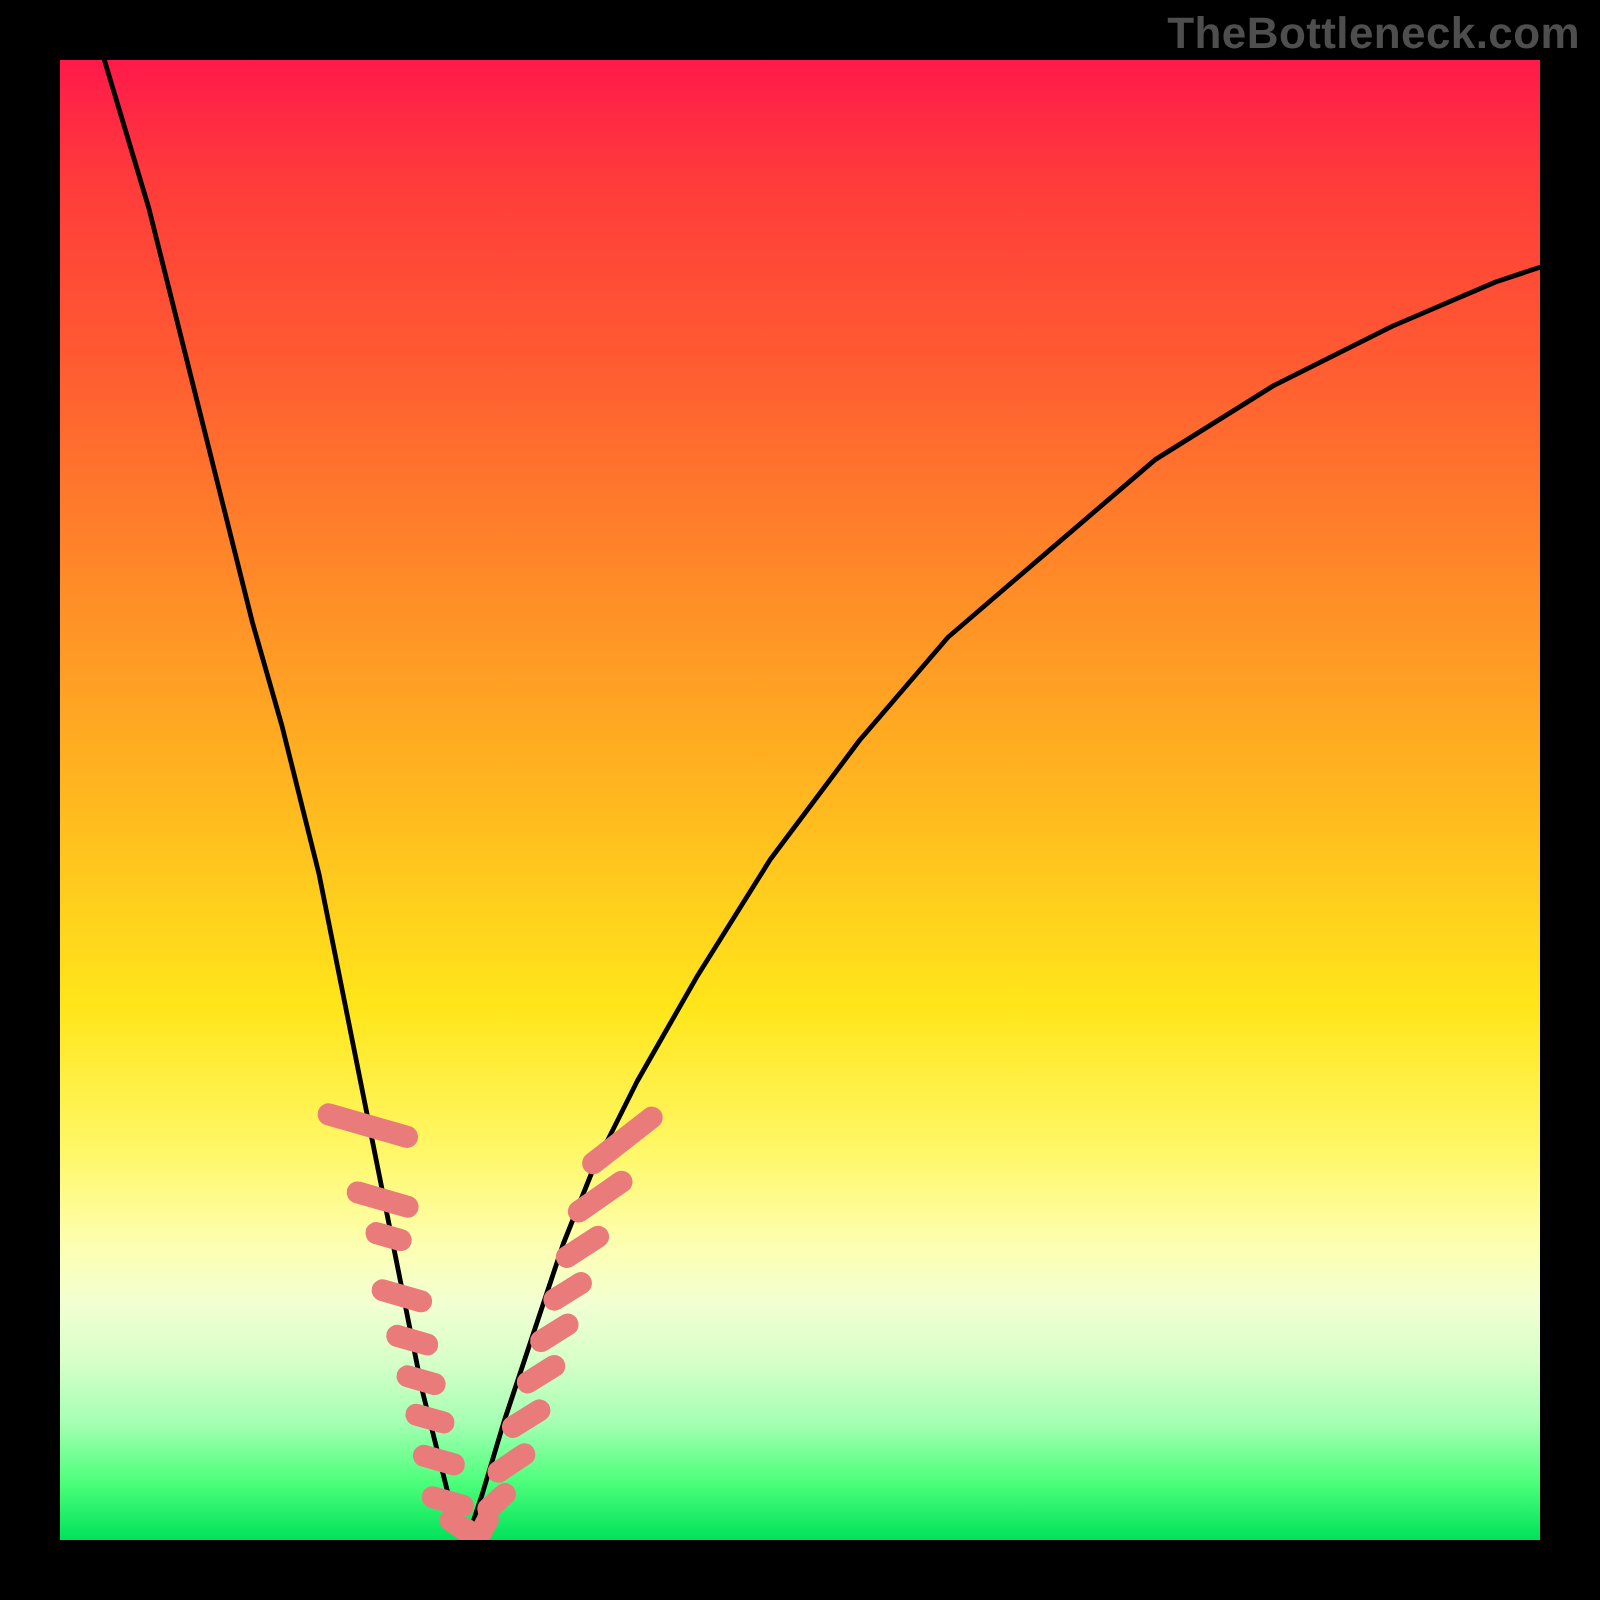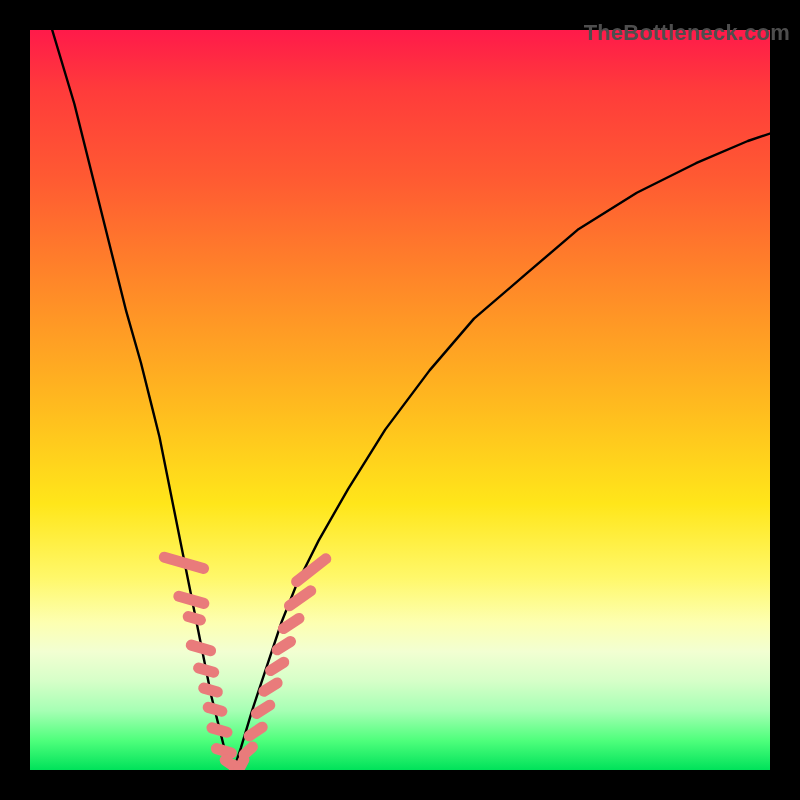--- a/index.html
+++ b/index.html
@@ -44,21 +44,21 @@
       #fdffb0 80%,
       #f2ffd2 84%,
       #d6ffc8 88%,
       #a6ffb4 92%,
       #4fff7c 96%,
       #00e25a 100%
     );
   }
   .watermark {
     position: absolute;
-    top: 20px;
+    top: 4px;
     right: 10px;
     font-family: Arial, Helvetica, sans-serif;
     font-size: 22px;
     font-weight: 600;
     color: #4e4e4e;
     letter-spacing: 0.2px;
     user-select: none;
   }
   svg.overlay {
     position: absolute;

